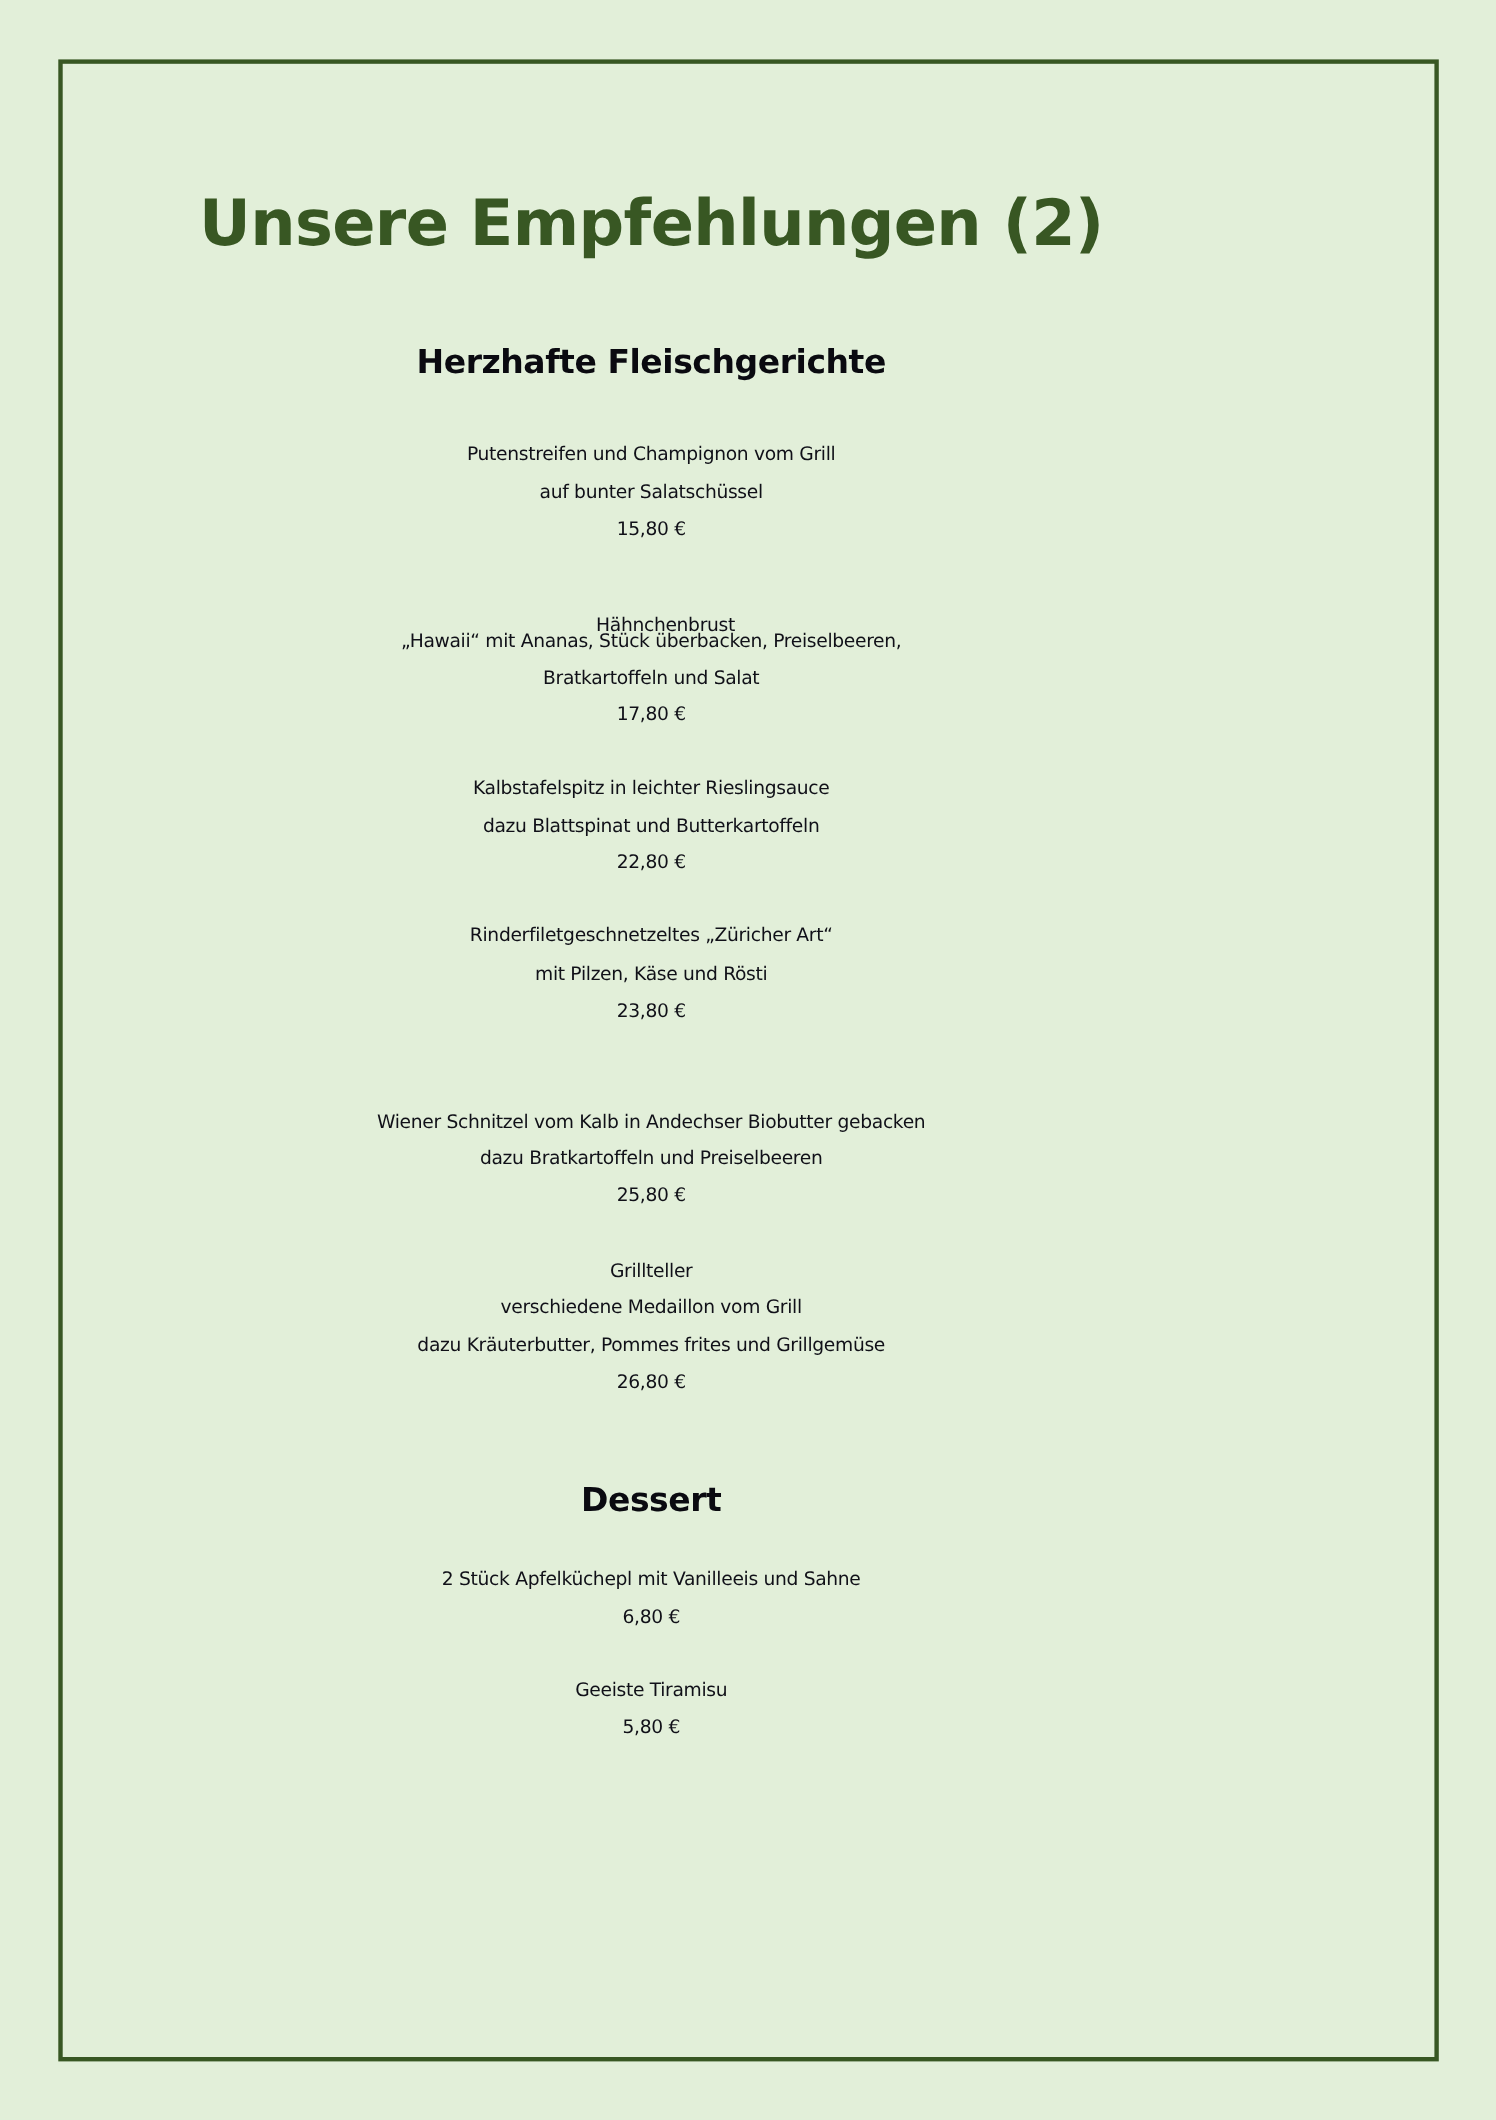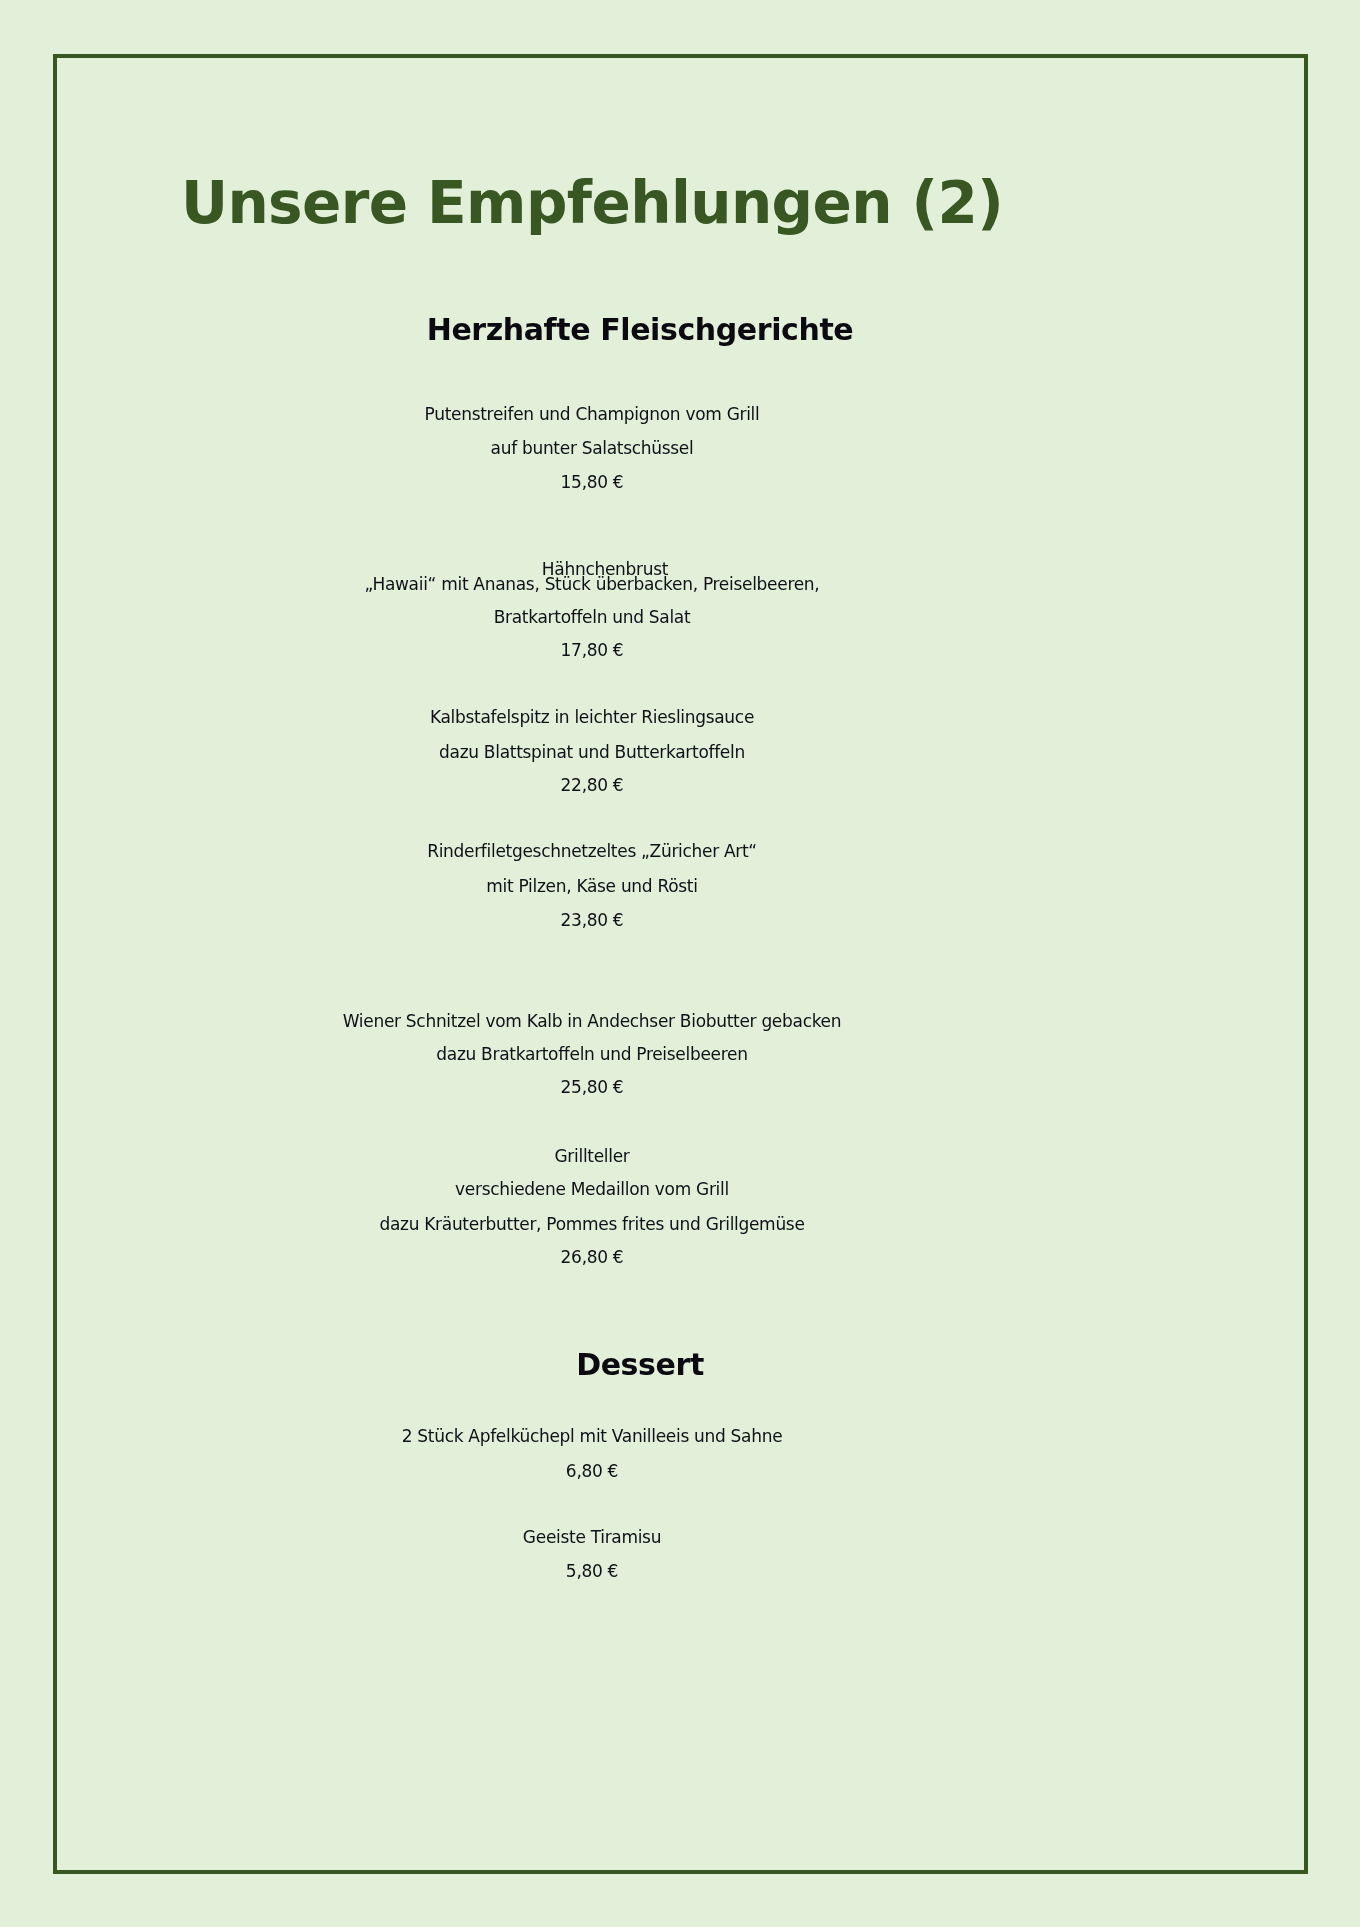--- a/index.html
+++ b/index.html
@@ -36,21 +36,20 @@
     font-weight: bold;
     font-size: 58px;
     color: #385723;
     letter-spacing: -0.6px;
   }
   .section {
     font-weight: bold;
     font-size: 30px;
     letter-spacing: -0.4px;
     color: #0a0a10;
-    margin-left: 48px;
   }
   .item {
     font-size: 17px;
     letter-spacing: -0.3px;
   }
 </style>
 </head>
 <body>
 
 <div class="frame"></div>

